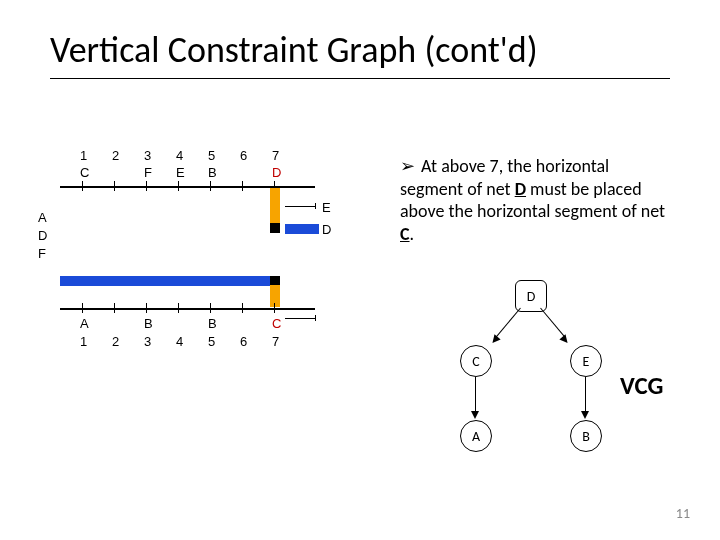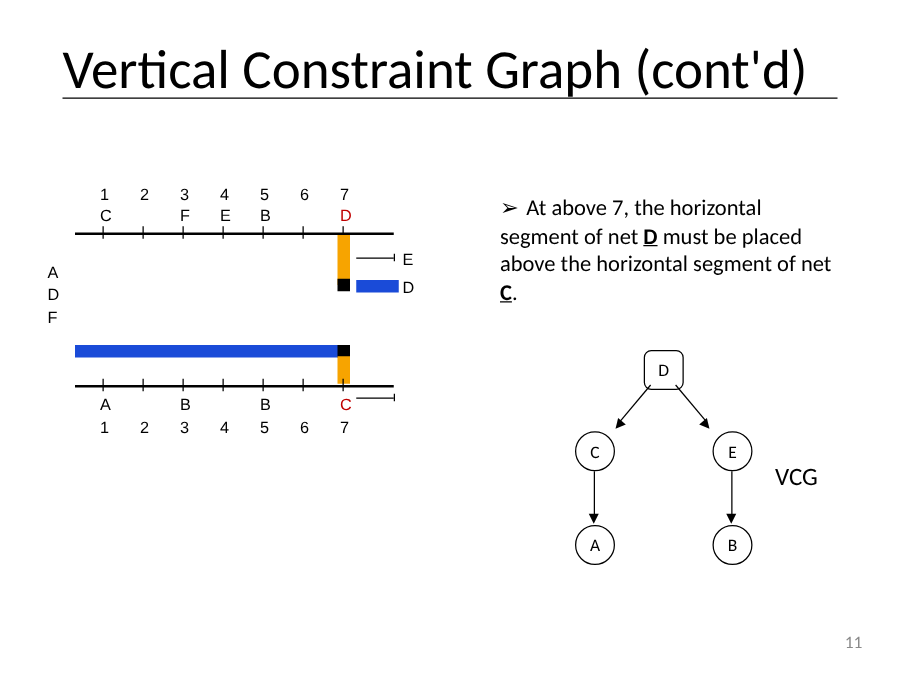--- a/index.html
+++ b/index.html
@@ -10,21 +10,21 @@
     background: #fff;
     font-family: Calibri, Arial, sans-serif;
     color: #000;
     position: relative;
     overflow: hidden;
   }
   .title {
     position: absolute;
     top: 28px;
     left: 50px;
-    font-size: 44px;
+    font-size: 36px;
     font-weight: 400;
   }
   .title-underline {
     position: absolute;
     top: 78px;
     left: 50px;
     width: 620px;
     height: 1px;
     background: #000;
   }
@@ -114,22 +114,22 @@
     background: #fff;
   }
   .edge {
     position: absolute;
     background: #000;
   }
   .vcg-label {
     position: absolute;
     top: 370px;
     left: 620px;
-    font-size: 20px;
-    font-weight: normal;
+    font-size: 25px;
+    font-weight: bold;
   }
   .arrowhead {
     position: absolute;
     width: 0;
     height: 0;
     border-left: 4px solid transparent;
     border-right: 4px solid transparent;
     border-top: 8px solid #000;
   }
   .slidenum {

